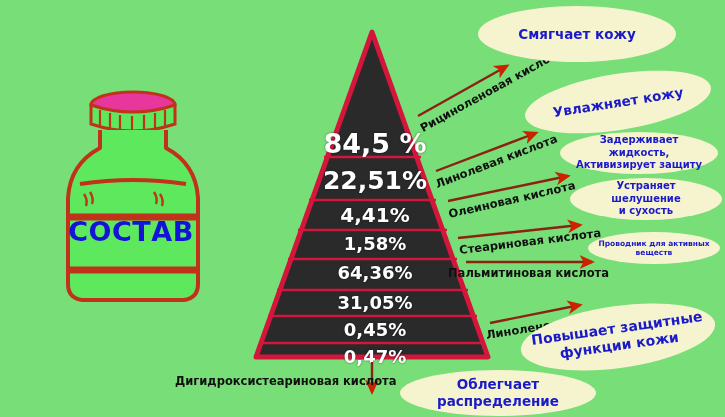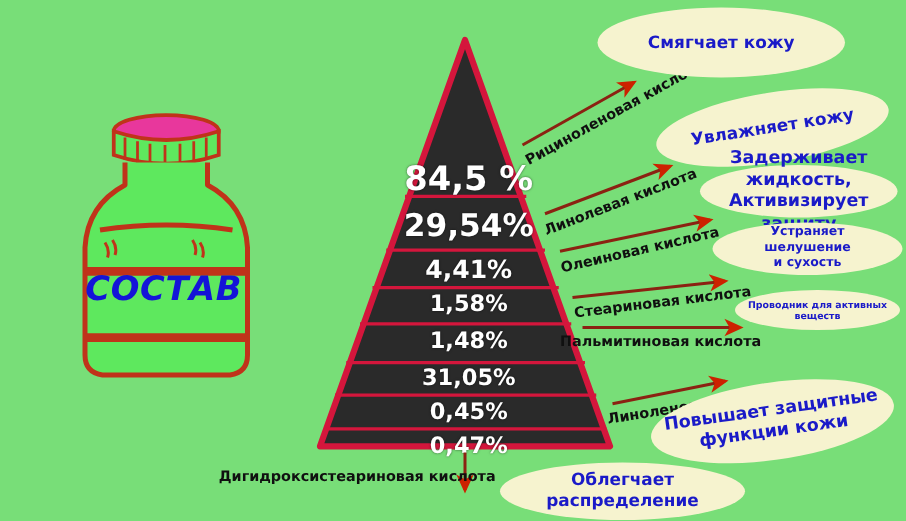--- a/index.html
+++ b/index.html
@@ -27,21 +27,20 @@
     top: 146px;
     width: 130px;
     text-align: center;
     font-family: "DejaVu Sans", sans-serif;
     font-weight: 700;
     font-size: 27px;
     letter-spacing: 0.5px;
     color: #1414d8;
     text-transform: uppercase;
     line-height: 1;
-    font-style: italic;
   }
 
   
   #pyramid-group { position: absolute; left: 250px; top: 26px; width: 250px; height: 340px; }
   #pyramid-svg { display: block; width: 250px; height: 340px; }
   .pyr-value {
     position: absolute;
     width: 250px;
     left: 0;
     text-align: center;
@@ -82,21 +81,21 @@
     font-family: "DejaVu Sans", sans-serif;
     font-weight: 700;
     line-height: 1.25;
     box-sizing: border-box;
     padding: 2px 10px;
   }
 
   
   #bubble-soften   { left: 478px; top: 6px;   width: 198px; height: 56px; font-size: 13.5px; }
   #bubble-moisten  { left: 524px; top: 74px;  width: 188px; height: 56px; font-size: 13.5px; transform: rotate(-9deg); }
-  #bubble-retain   { left: 560px; top: 132px; width: 158px; height: 42px; font-size: 14px; }
+  #bubble-retain   { left: 560px; top: 132px; width: 158px; height: 42px; font-size: 10px; }
   #bubble-flaking  { left: 570px; top: 178px; width: 152px; height: 42px; font-size: 10px; }
   #bubble-carrier  { left: 588px; top: 232px; width: 132px; height: 32px; font-size: 7.5px; }
   #bubble-protect  { left: 520px; top: 306px; width: 196px; height: 62px; font-size: 14px; transform: rotate(-8deg); }
   #bubble-spread   { left: 400px; top: 370px; width: 196px; height: 46px; font-size: 13.5px; }
 
   .bubble-line { display: block; }
 
   
   #acid-dihydroxy {
     position: absolute;
@@ -154,24 +153,24 @@
         <line x1="59" y1="174" x2="186" y2="174"></line>
         <line x1="48" y1="204" x2="197" y2="204"></line>
         <line x1="38" y1="233" x2="207" y2="233"></line>
         <line x1="27" y1="264" x2="218" y2="264"></line>
         <line x1="18" y1="290" x2="227" y2="290"></line>
         <line x1="10" y1="317" x2="235" y2="317"></line>
       </g>
     </svg>
 
     <div class="pyr-value" style="top:104px; font-size:27px;">84,5 %</div>
-    <div class="pyr-value" style="top:142px; font-size:25px;">29,54%</div>
+    <div class="pyr-value" style="top:142px; font-size:25px;">22,51%</div>
     <div class="pyr-value" style="top:179px; font-size:20px;">4,41%</div>
     <div class="pyr-value" style="top:209px; font-size:18px;">1,58%</div>
-    <div class="pyr-value" style="top:238px; font-size:18px;">1,48%</div>
+    <div class="pyr-value" style="top:238px; font-size:18px;">64,36%</div>
     <div class="pyr-value" style="top:268px; font-size:18px;">31,05%</div>
     <div class="pyr-value" style="top:295px; font-size:18px;">0,45%</div>
     <div class="pyr-value" style="top:322px; font-size:18px;">0,47%</div>
   </div>
 
   <svg class="arrow-svg" width="725" height="417" viewBox="0 0 725 417">
     <defs>
       <marker id="ah" markerWidth="7" markerHeight="7" refX="5.2" refY="3.2" orient="auto">
         <path d="M0,0.3 L6.4,3.2 L0,6.1 L1.7,3.2 Z" fill="#cc2200"></path>
       </marker>

